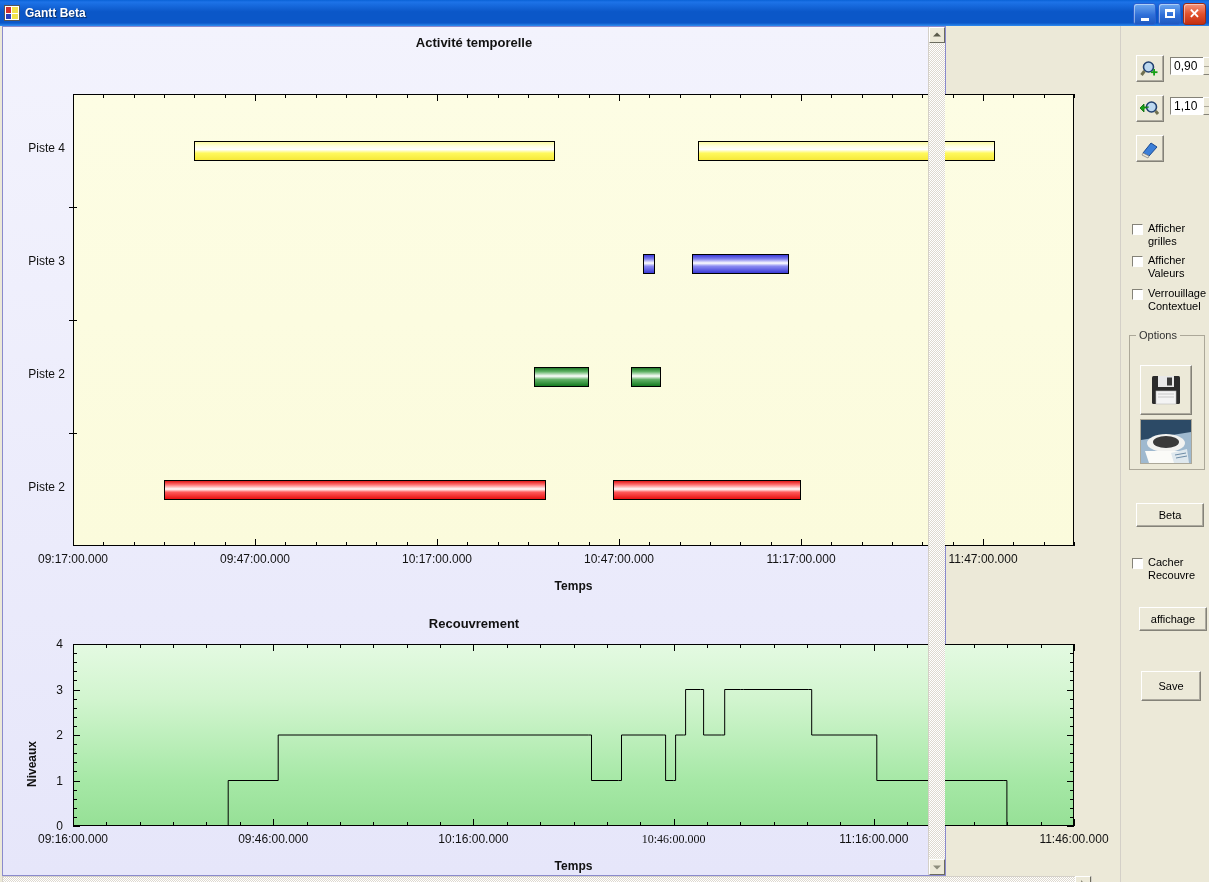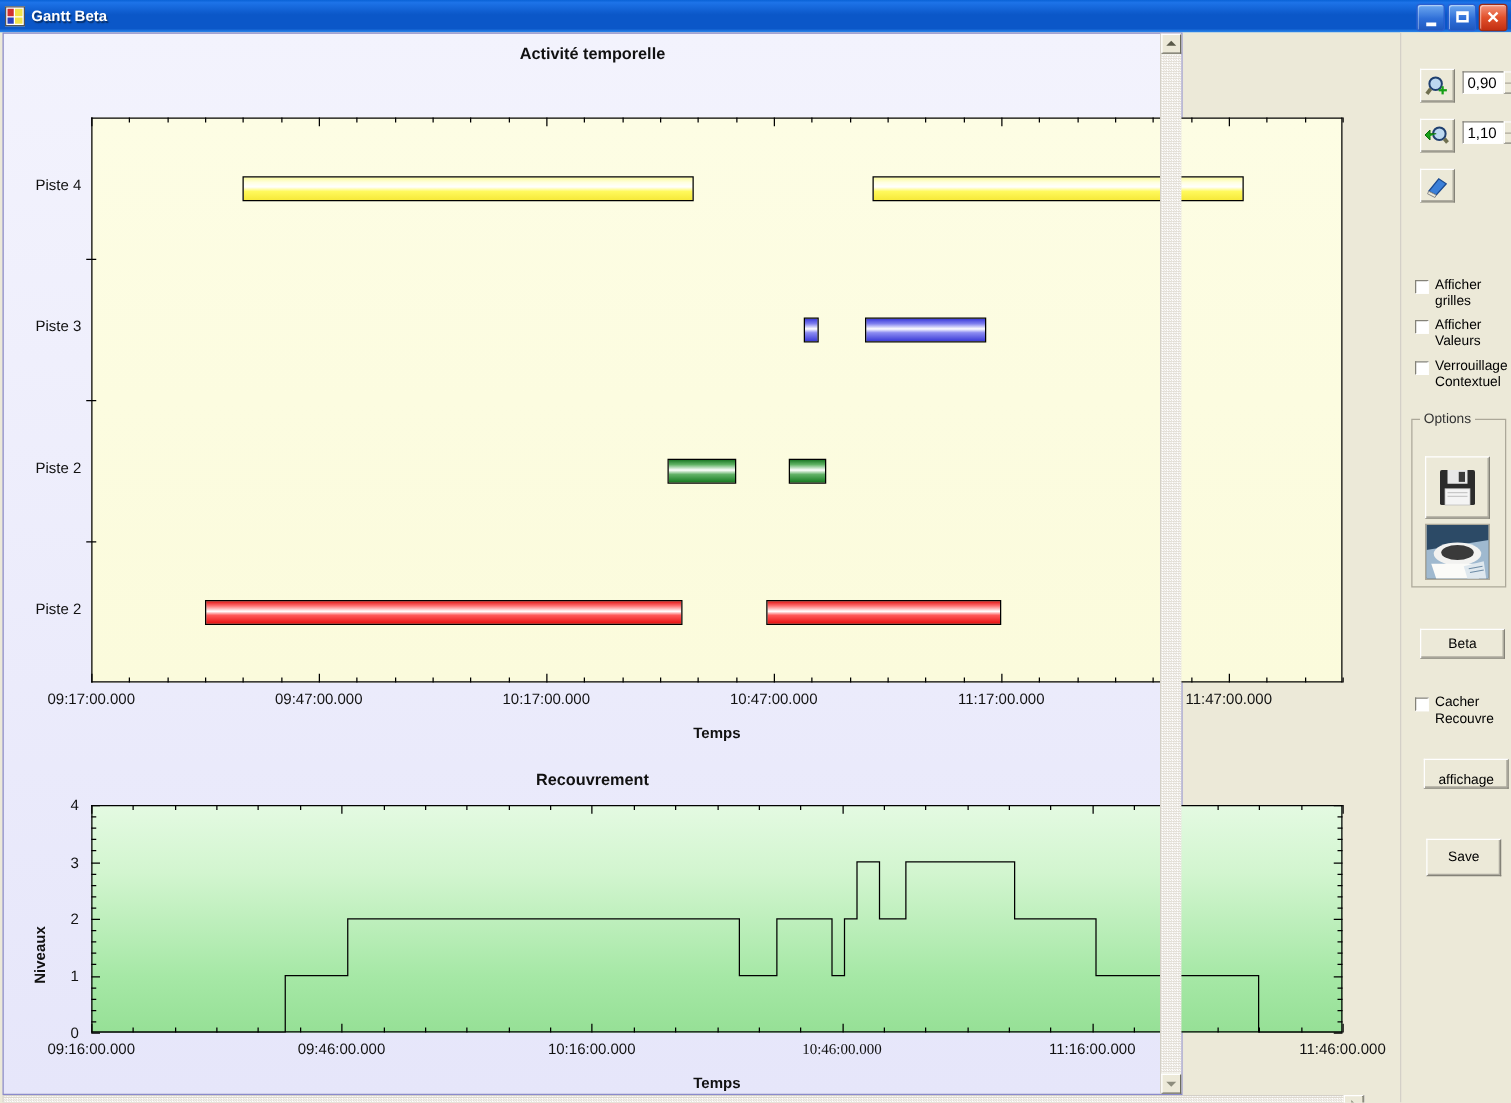--- a/index.html
+++ b/index.html
@@ -506,21 +506,21 @@
       </div>
 
       <div class="cbrow" style="left:11px;top:530px;width:80px;">
         <span class="cbox"></span>
         <span class="cbtext">
           <span style="display:block">Cacher</span>
           <span style="display:block">Recouvre</span>
         </span>
       </div>
 
-      <div class="xpbtn" style="left:18px;top:581px;width:68px;height:24px;align-items:flex-end;">
+      <div class="xpbtn" style="left:18px;top:581px;width:68px;height:24px;">
         <span>affichage</span>
       </div>
 
       <div class="xpbtn" style="left:20px;top:645px;width:60px;height:30px;">
         <span>Save</span>
       </div>
     </div>
   </div>
 </div>
 

